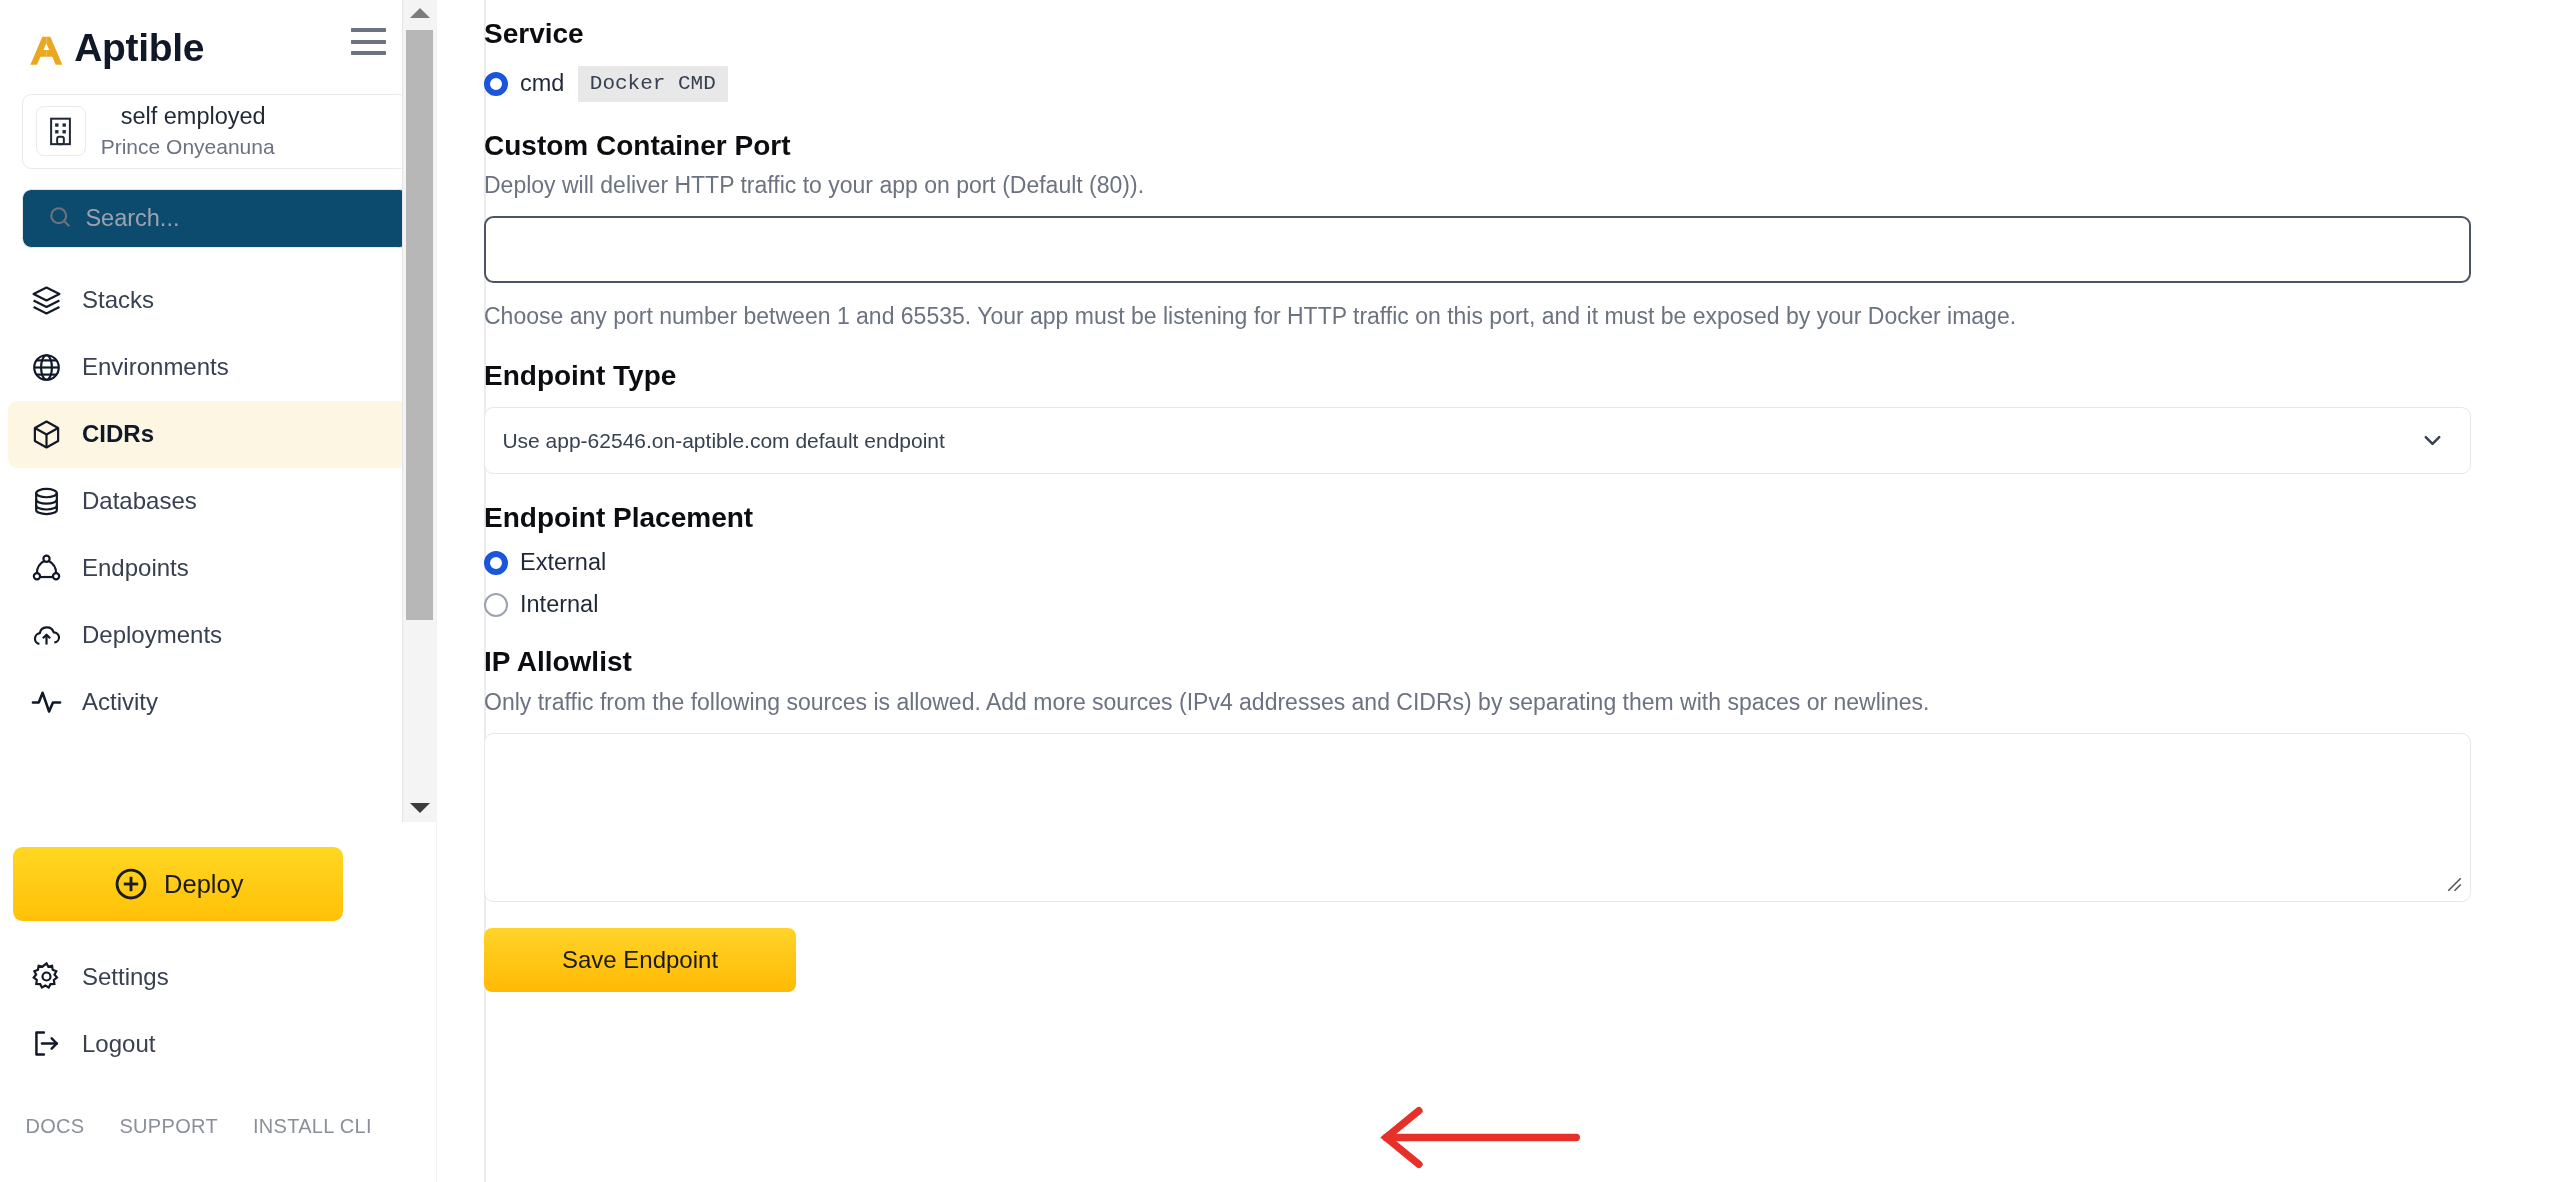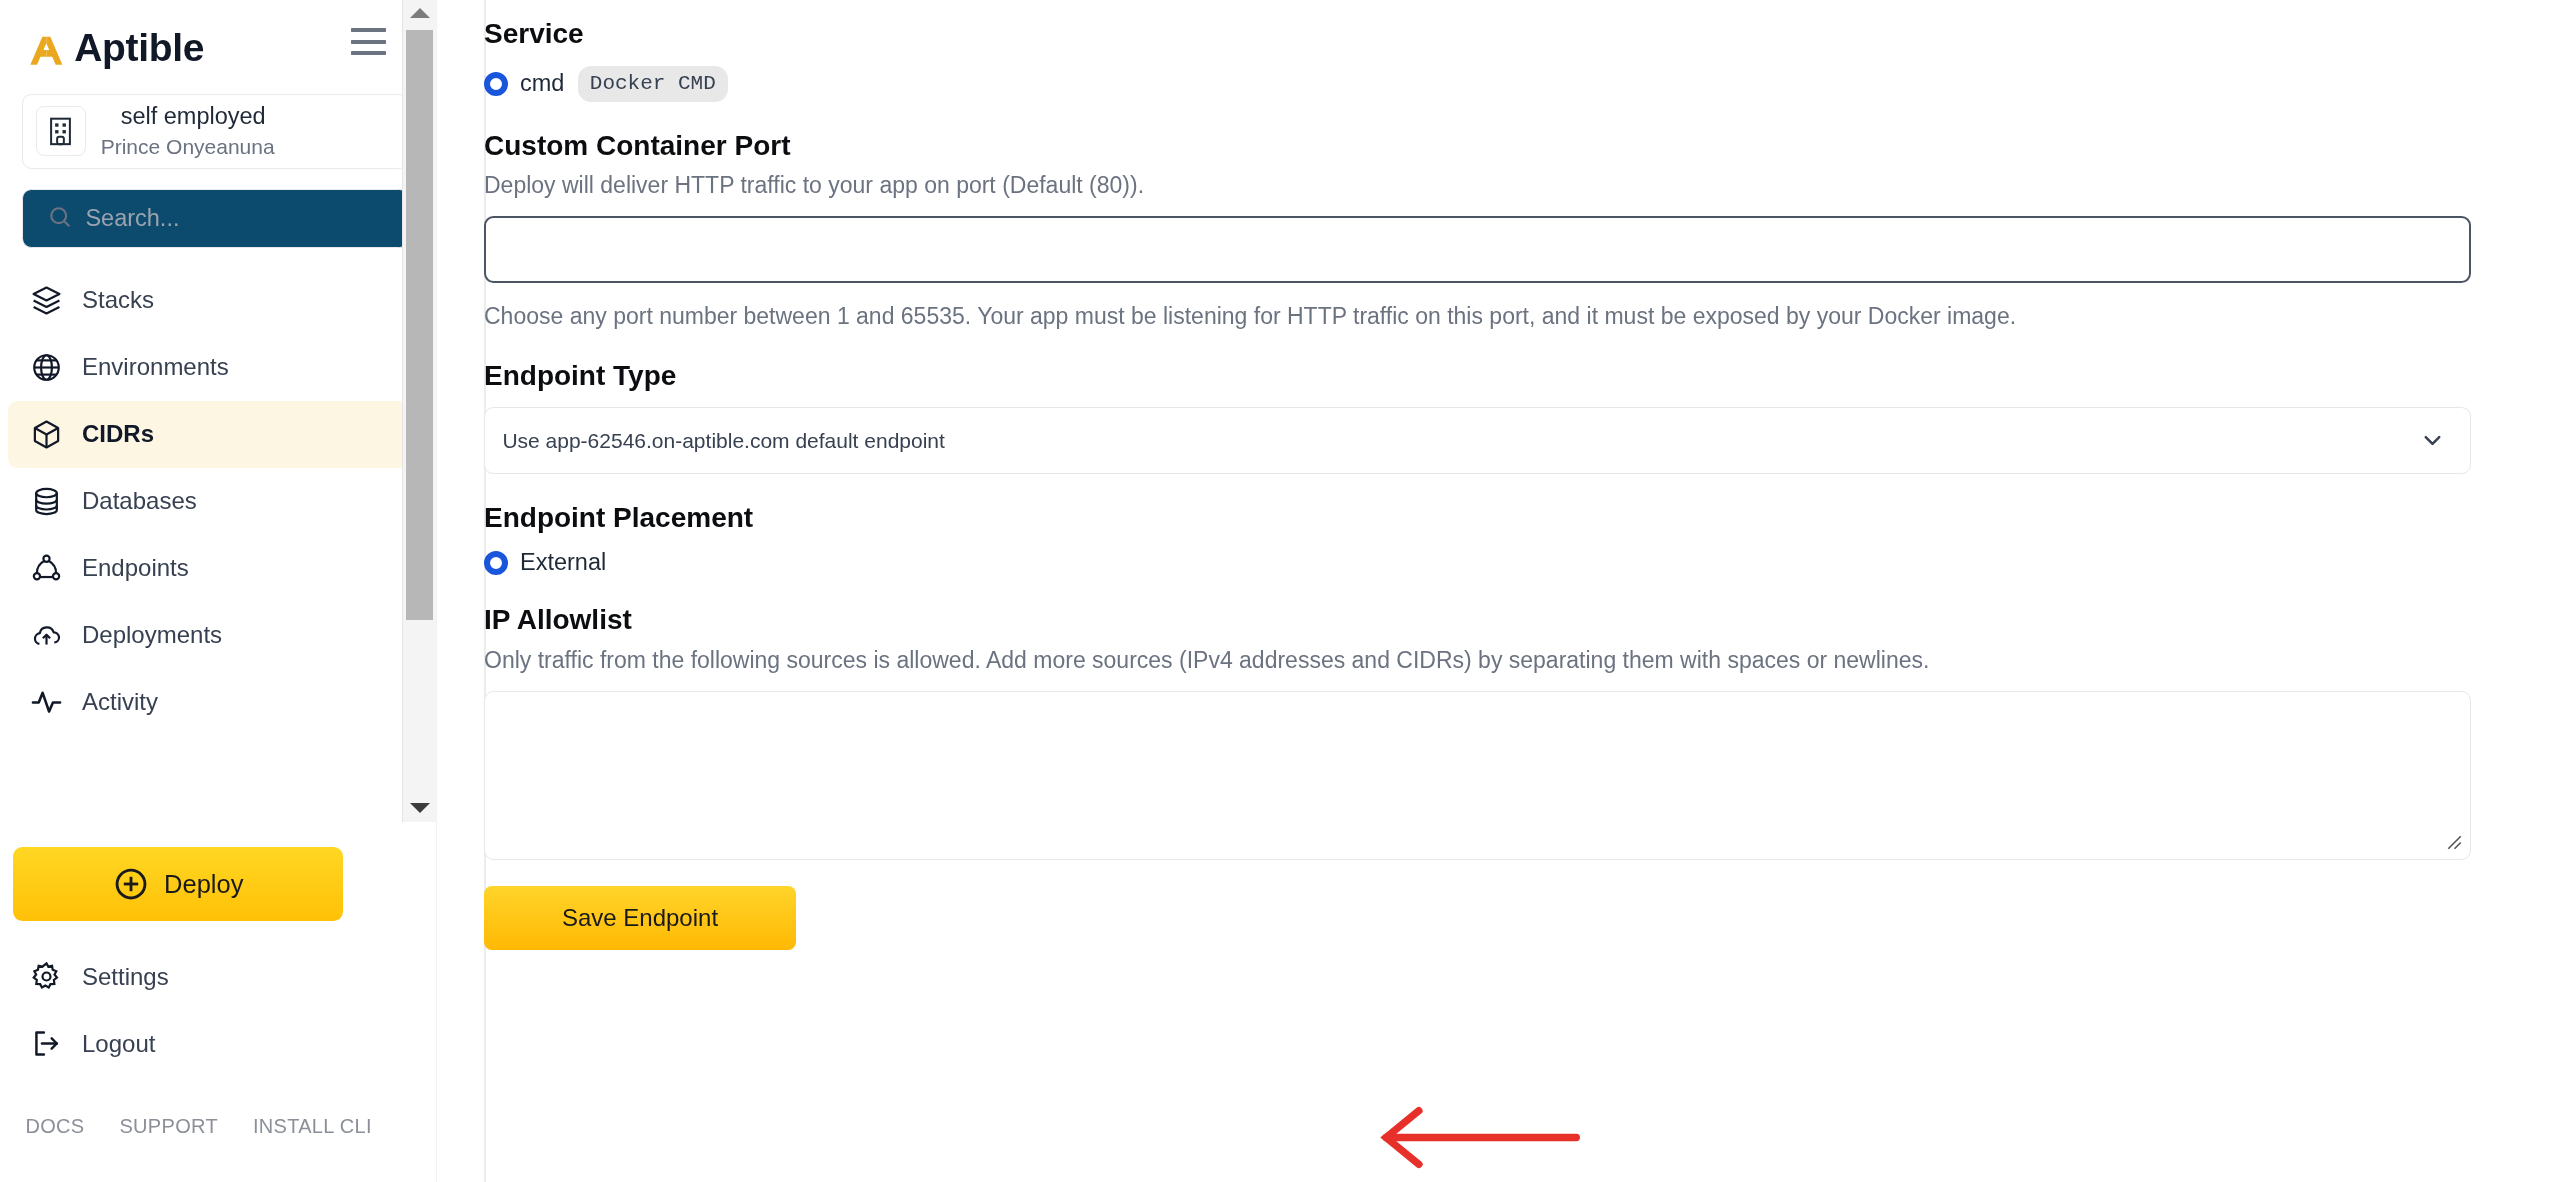--- a/index.html
+++ b/index.html
@@ -143,21 +143,21 @@
     width: 24px; height: 24px; border-radius: 50%;
     border: 2px solid #9ca3af; background: #fff; flex: 0 0 24px;
     display: inline-block; position: relative; cursor: pointer;
   }
   .radio.checked { border: 6.7px solid #1a56db; background: #fff; }
   .radio-row .rlabel { font-size: 23.5px; color: #1f2937; margin-left: 12px; }
   .code-badge {
     margin-left: 13.4px;
     background: #e8e8e8; color: #374151;
     font-family: "Liberation Mono", monospace;
-    font-size: 21px; padding: 5.4px 12px; border-radius: 13px;
+    font-size: 21px; padding: 5.4px 12px; border-radius: 1px;
     display: inline-block; line-height: 1.2;
   }
 
   .port-input {
     margin-top: 14.8px;
     width: 1987px; height: 67px;
     border: 2px solid #4b5563; border-radius: 9.4px;
     background: #fff; font-size: 23.5px; color: #111827;
     padding: 0 17.4px; outline: none;
     font-family: "Liberation Sans", sans-serif;
@@ -411,20 +411,24 @@
             <polyline points="6,9.5 12,15.5 18,9.5"></polyline>
           </svg>
         </span>
       </div>
 
       <h2 class="section-title mt-lg">Endpoint Placement</h2>
       <div class="radio-row">
         <span class="radio checked"></span>
         <span class="rlabel">External</span>
       </div>
+      <div class="radio-row">
+        <span class="radio"></span>
+        <span class="rlabel">Internal</span>
+      </div>
 
       <h2 class="section-title mt-lg">IP Allowlist</h2>
       <p class="helper mt-sm">Only traffic from the following sources is allowed. Add more sources (IPv4 addresses and CIDRs) by separating them with spaces or newlines.</p>
       <div class="ta-wrap">
         <textarea class="allow-textarea" placeholder="" style=""></textarea>
         <span class="ta-handle">
           <svg width="20" height="20" viewBox="0 0 16 16" stroke="#555" stroke-width="1.3">
             <line x1="15" y1="5" x2="5" y2="15"></line>
               <line x1="15" y1="10" x2="10" y2="15"></line>
           </svg>

